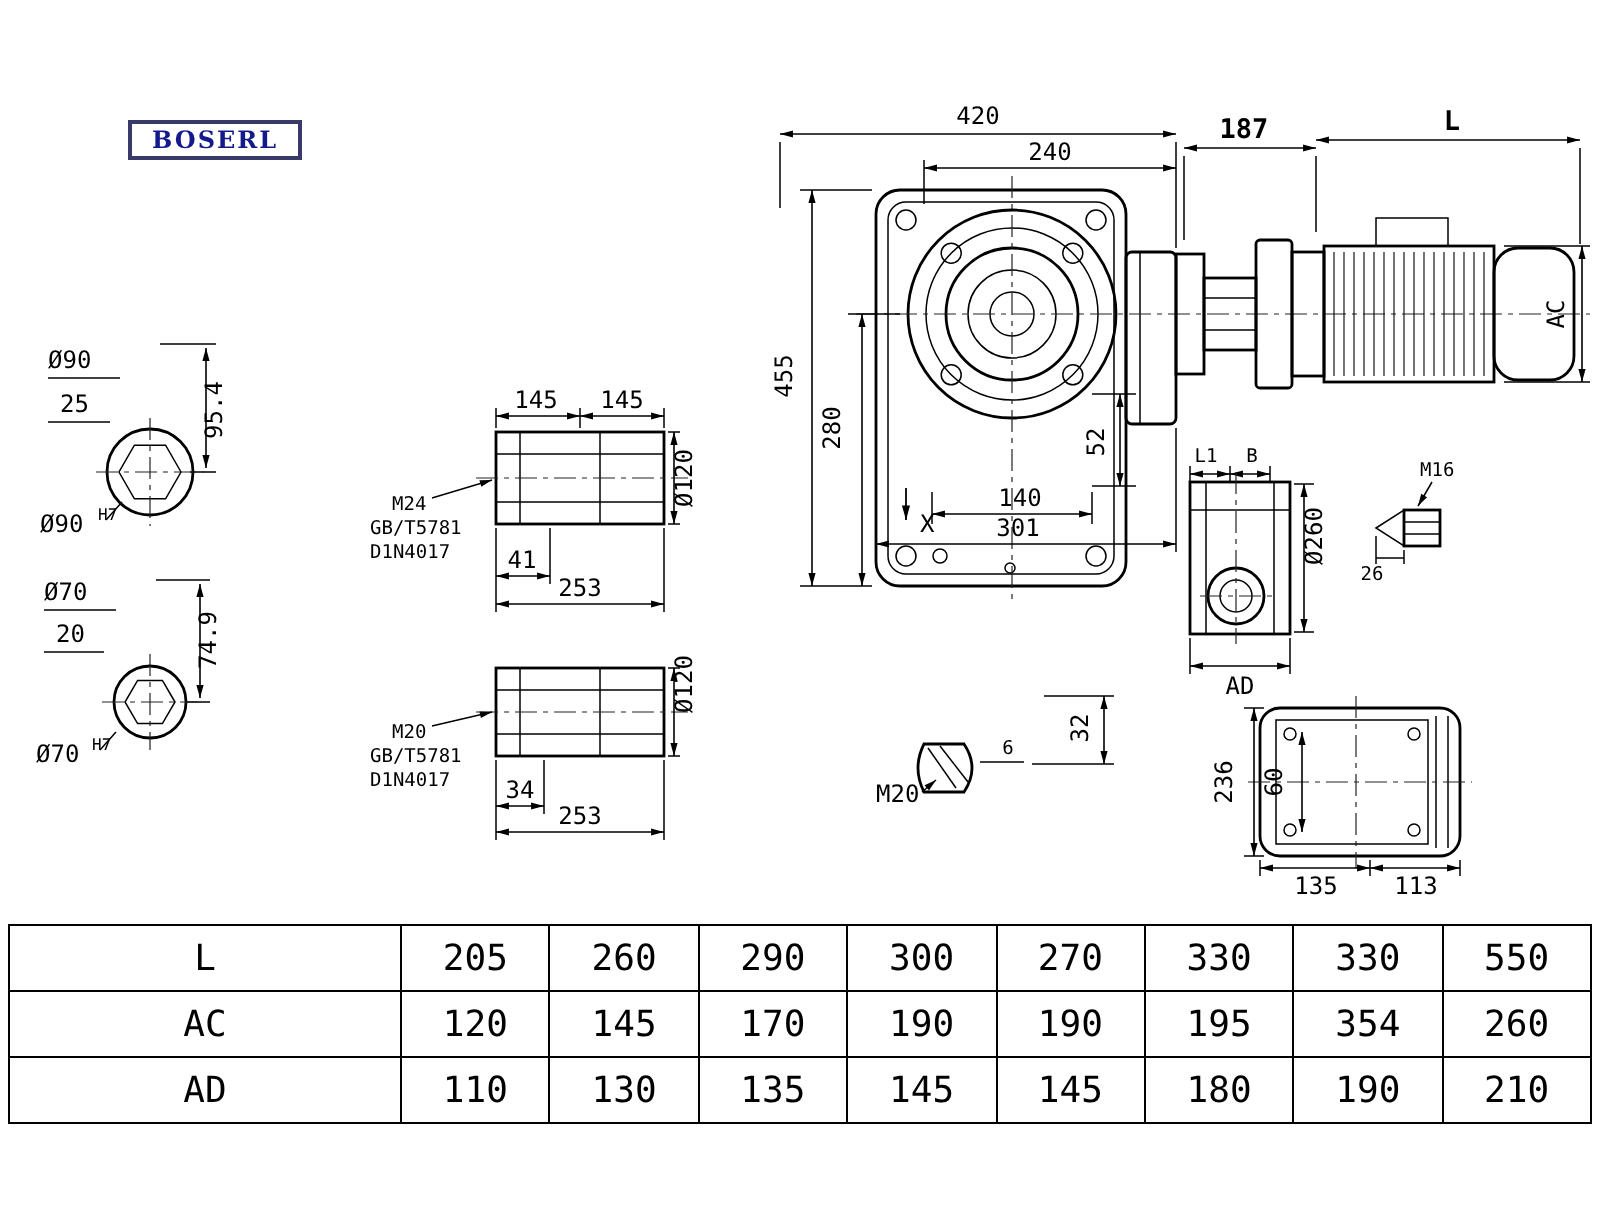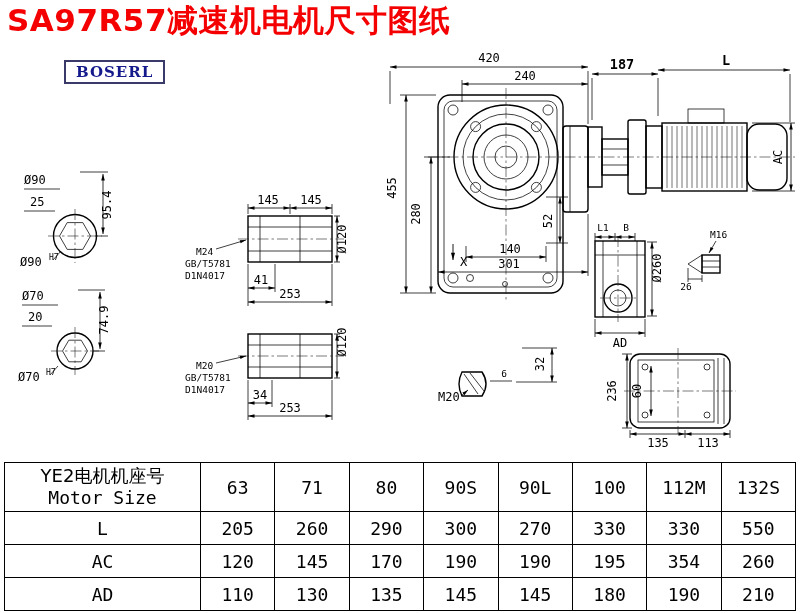--- a/index.html
+++ b/index.html
@@ -1,21 +1,21 @@
 <!DOCTYPE html>
 <html><head>
 <meta charset="utf-8">
 <style>
   * { margin:0; padding:0; box-sizing:border-box; }
   html,body { width:800px; height:613px; background:#fff; font-family:"DejaVu Sans", sans-serif; }
   .page { position:relative; width:800px; height:613px; background:#fff; overflow:hidden; }
   .title { position:absolute; top:0px; left:7px; font-size:31px; font-weight:bold; color:#f40000;
            font-family:"DejaVu Sans", sans-serif; letter-spacing:0.5px; white-space:nowrap; }
   .logo { position:absolute; top:60px; left:64px; border:2px solid #3a3a6a; padding:1px 10px;
-          font-family:"DejaVu Serif", serif; font-weight:bold; font-size:15px; color:#141a8c;
+          font-family:"DejaVu Serif", serif; font-weight:bold; font-size:12px; color:#141a8c;
           background:#fff; letter-spacing:1px; }
   svg.drawing { position:absolute; top:0; left:0; }
   svg .out  { stroke:#000; stroke-width:1.4; fill:none; }
   svg .thin { stroke:#000; stroke-width:0.75; fill:none; }
   svg .ext  { stroke:#000; stroke-width:0.75; fill:none; }
   svg .dim  { stroke:#000; stroke-width:0.8; fill:none; marker-start:url(#arr); marker-end:url(#arr); }
   svg .half { stroke:#000; stroke-width:0.9; fill:none; marker-end:url(#arr); }
   svg .lead { stroke:#000; stroke-width:0.75; fill:none; marker-end:url(#arr); }
   svg .cl   { stroke:#222; stroke-width:0.6; fill:none; stroke-dasharray:11 3 2.5 3; }
   svg .fin  { stroke:#000; stroke-width:0.55; }
@@ -30,21 +30,20 @@
   .dim-table tr.hdr td { height:49px; }
   .dim-table tr.datarow td { height:33px; }
   .hdr-cn { font-family:"DejaVu Sans", sans-serif; font-size:18px; line-height:22px; }
   .hdr-en { font-family:"DejaVu Sans Mono", monospace; font-size:18px; line-height:22px; }
 </style>
 </head>
 <body>
 
 <div class="page">
 
-  <h1 class="title">SA97R57减速机电机尺寸图纸</h1>
   <div class="logo">
     <span>BOSERL</span>
   </div>
 
   <svg class="drawing" width="800" height="613" viewBox="0 0 800 613" xmlns="http://www.w3.org/2000/svg">
     <defs>
       <marker id="arr" viewBox="0 0 10 6" refX="9.5" refY="3" markerWidth="9" markerHeight="6" orient="auto-start-reverse">
         <path d="M0.5,0.5 L9.5,3 L0.5,5.5 Z" fill="#000"></path>
       </marker>
     </defs>
@@ -327,34 +326,20 @@
       <col>
         <col>
         <col>
         <col>
         <col>
         <col>
         <col>
         <col>
     </colgroup>
     <tbody>
-      <tr class="hdr">
-        <td>
-          <div class="hdr-cn">YE2电机机座号</div>
-          <div class="hdr-en">Motor Size</div>
-        </td>
-        <td>63</td>
-        <td>71</td>
-        <td>80</td>
-        <td>90S</td>
-        <td>90L</td>
-        <td>100</td>
-        <td>112M</td>
-        <td>132S</td>
-      </tr>
       <tr class="datarow">
         <td>L</td>
         <td>205</td>
         <td>260</td>
         <td>290</td>
         <td>300</td>
         <td>270</td>
         <td>330</td>
         <td>330</td>
         <td>550</td>

